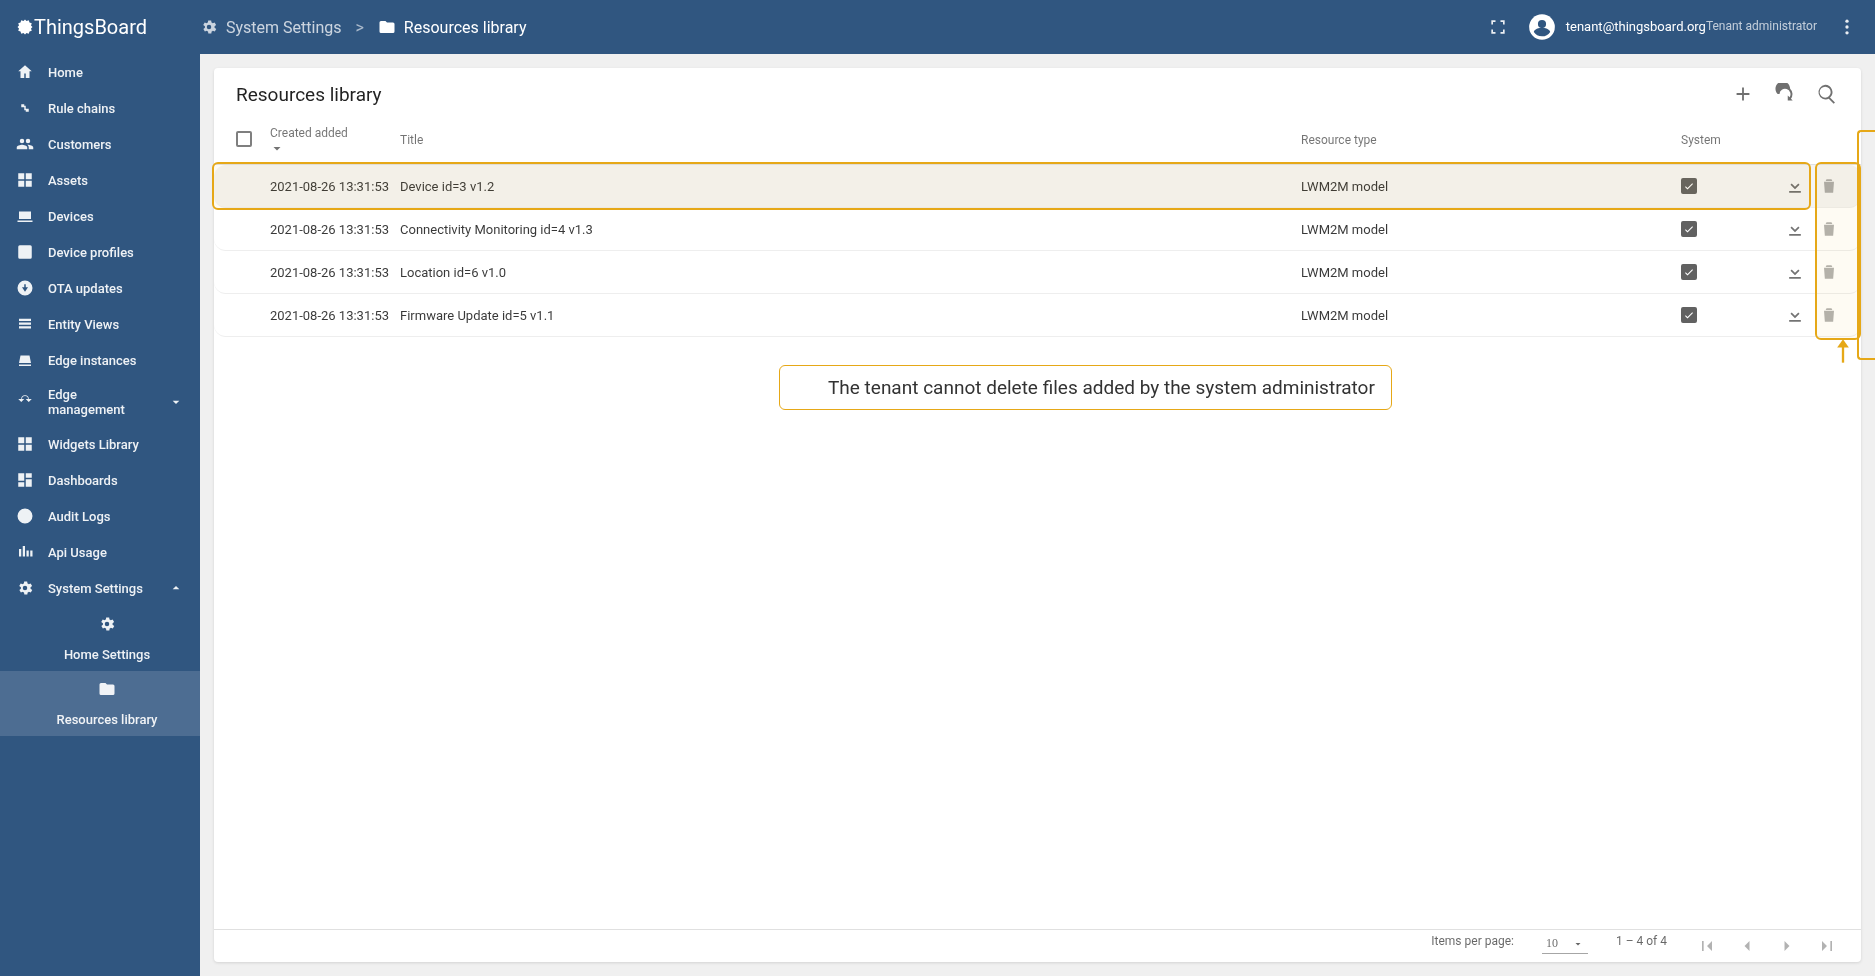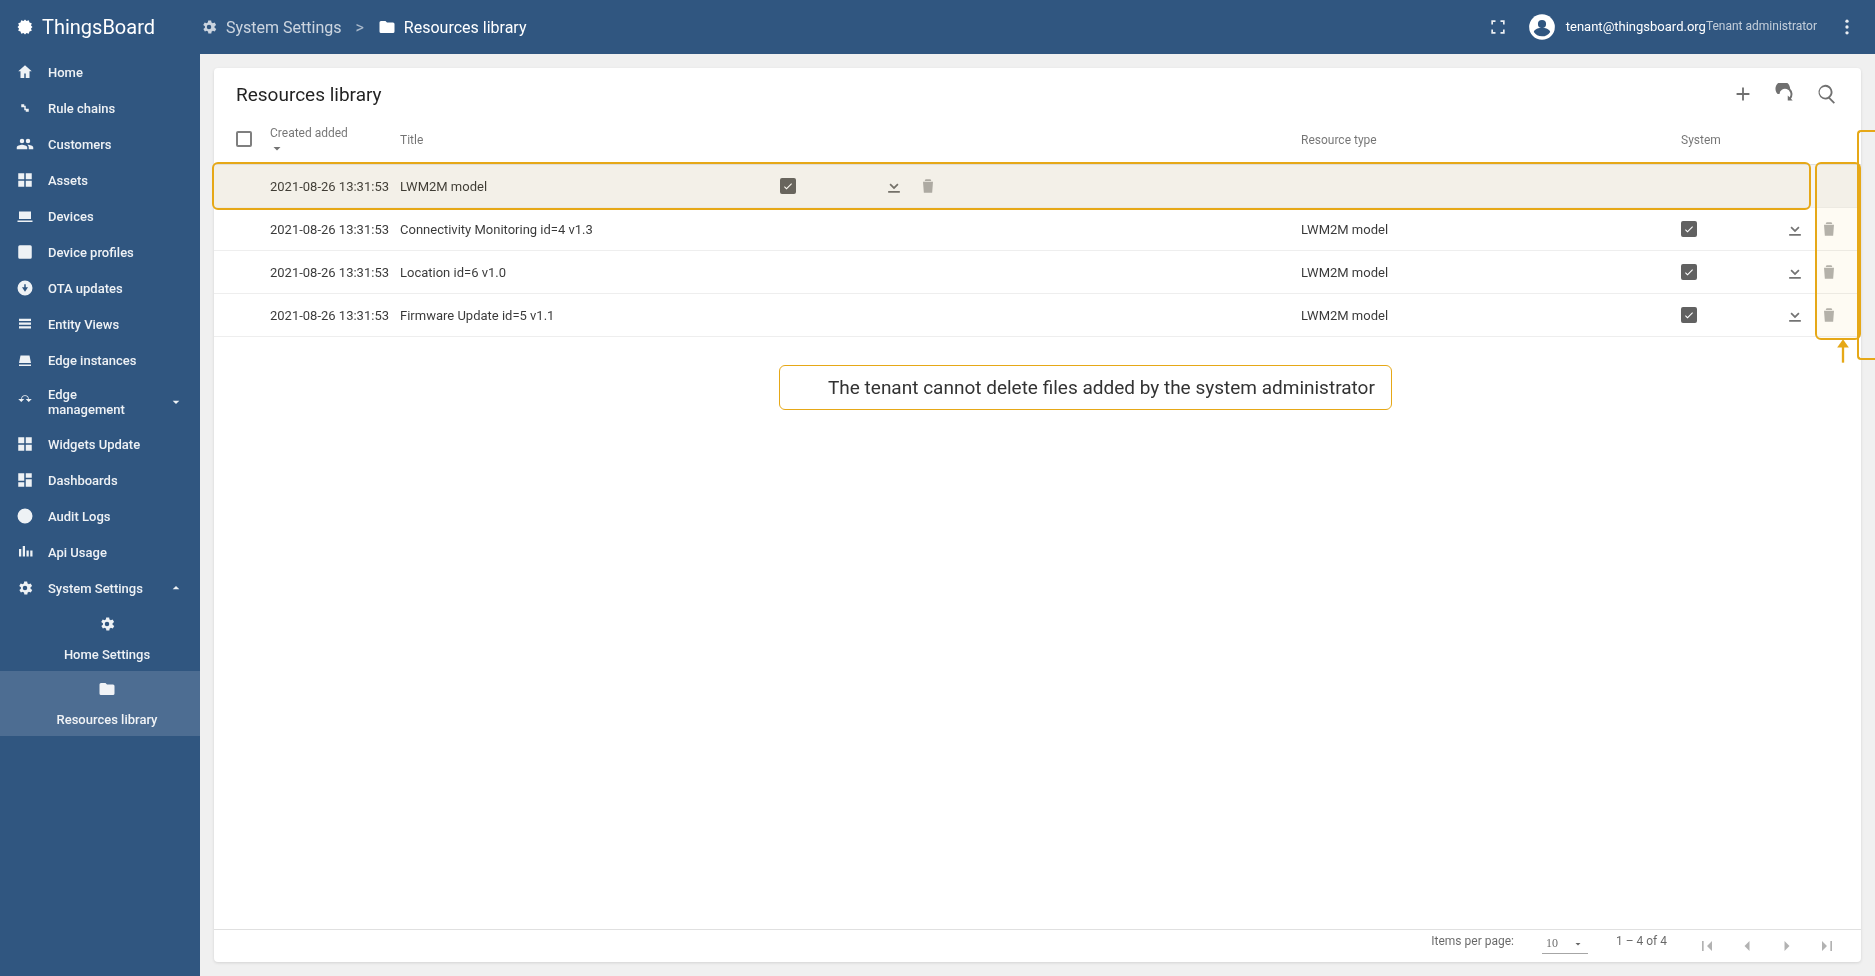--- a/index.html
+++ b/index.html
@@ -15,21 +15,21 @@
       height: 54px;
       background: #305680;
       display: flex;
       align-items: center;
       padding: 0 16px;
       color: #fff;
     }
     .logo-wrap {
       display: flex;
       align-items: center;
-      gap: 8px;
+      gap: 0;
       width: 184px;
       font-size: 20px;
       font-weight: 400;
     }
     .breadcrumbs {
       display: flex;
       align-items: center;
       gap: 14px;
       color: rgba(255,255,255,0.85);
       font-size: 16px;
@@ -123,20 +123,21 @@
     .sort-arrow { margin-left: 4px; }
 
     .table-body { flex: 1; position: relative; }
     .table-row {
       display: flex;
       align-items: center;
       padding: 11px 22px;
       font-size: 13px;
       color: rgba(0,0,0,0.78);
       border-bottom: 1px solid #eeeeee;
+      border-radius: 12px;
     }
     .table-row.highlighted { background: #f4f4f4; }
     .checkbox {
       width: 16px; height: 16px; border: 2px solid rgba(0,0,0,0.5); border-radius: 2px; display: inline-block;
     }
     .checkbox.checked {
       background: #616161; border-color: #616161; display: inline-flex; align-items: center; justify-content: center;
     }
     .action-icon { width: 20px; height: 20px; display: inline-flex; align-items: center; justify-content: center; color: rgba(0,0,0,0.55); cursor: pointer; }
 
@@ -350,21 +351,21 @@
             <path d="M7 10l5 5 5-5z"></path>
           </svg>
         </span>
     </div>
     <div class="nav-item">
       <span class="nav-icon">
           <svg viewBox="0 0 24 24" width="18" height="18" fill="currentColor">
             <path d="M3 3h8v8H3zM13 3h8v8h-8zM3 13h8v8H3zM13 13h8v8h-8z"></path>
           </svg>
         </span>
-      <span>Widgets Update</span>
+      <span>Widgets Library</span>
     </div>
     <div class="nav-item">
       <span class="nav-icon">
           <svg viewBox="0 0 24 24" width="18" height="18" fill="currentColor">
             <path d="M3 3h8v10H3zM13 3h8v6h-8zM13 11h8v10h-8zM3 15h8v6H3z"></path>
           </svg>
         </span>
       <span>Dashboards</span>
     </div>
     <div class="nav-item">
@@ -450,20 +451,21 @@
         <div class="col-type"><span>Resource type</span></div>
         <div class="col-system"><span>System</span></div>
         <div class="col-actions"></div>
       </div>
 
       <div class="table-body">
 
         <div class="table-row highlighted">
           <div class="col-check"></div>
           <div class="col-created">2021-08-26 13:31:53</div>
+          <div class="col-title">Device id=3 v1.2</div>
           <div class="col-type">LWM2M model</div>
           <div class="col-system"><span class="checkbox checked">
                 <svg viewBox="0 0 24 24" width="12" height="12" fill="#fff">
                   <path d="M9 16.2l-3.5-3.5L4 14l5 5 11-11-1.5-1.5z"></path>
                 </svg>
               </span></div>
           <div class="col-actions">
             <span class="action-icon">
                 <svg viewBox="0 0 24 24" width="20" height="20" fill="currentColor">
                   <path d="M5 20h14v-2H5zM12 4v9l4-4 1.4 1.4L12 16l-5.4-5.6L8 9l4 4V4z"></path>

